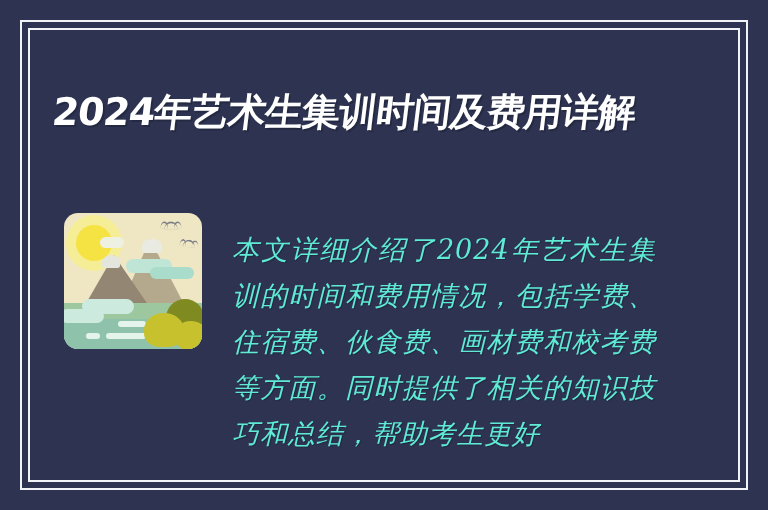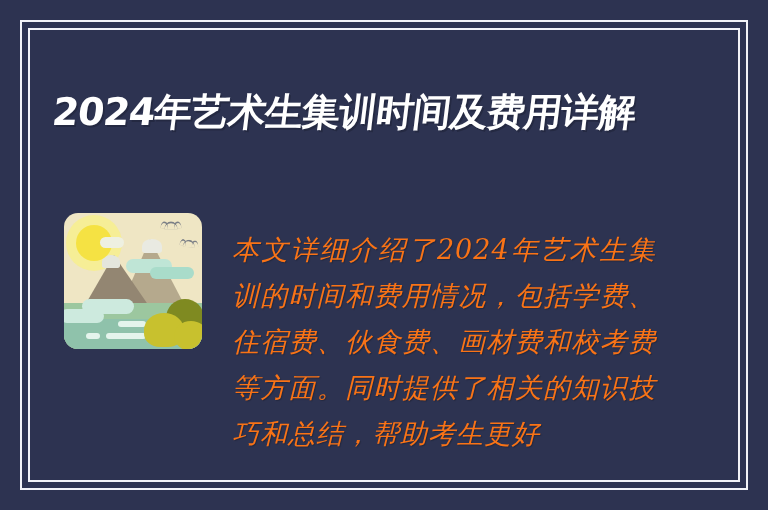--- a/index.html
+++ b/index.html
@@ -229,21 +229,21 @@
   .bird::after  { right: -4px; transform: rotate(-8deg); }
   .b1 { left: 100px; top: 8px; transform: scale(0.95); }
   .b2 { left: 118px; top: 26px; transform: scale(0.85) rotate(6deg); }
 
   
   .desc {
     position: absolute;
     left: 180px;
     top: 0px;
     width: 424px;
-    color: #f97316;
+    color: #5eead4;
     font-family: "DejaVu Serif", "Liberation Serif", serif;
     font-size: 27px;
     line-height: 46px;
     font-style: italic;
     letter-spacing: 1px;
     text-align: justify;
     text-shadow: 1px 1px 1px rgba(0,0,0,0.22);
   }
 </style>
 </head>

